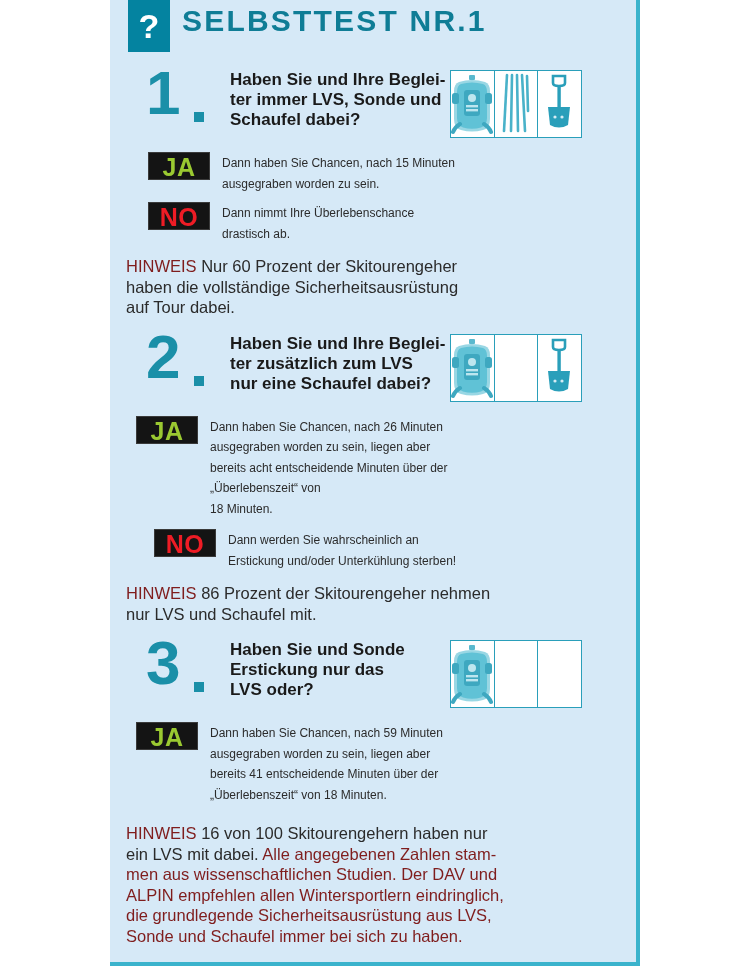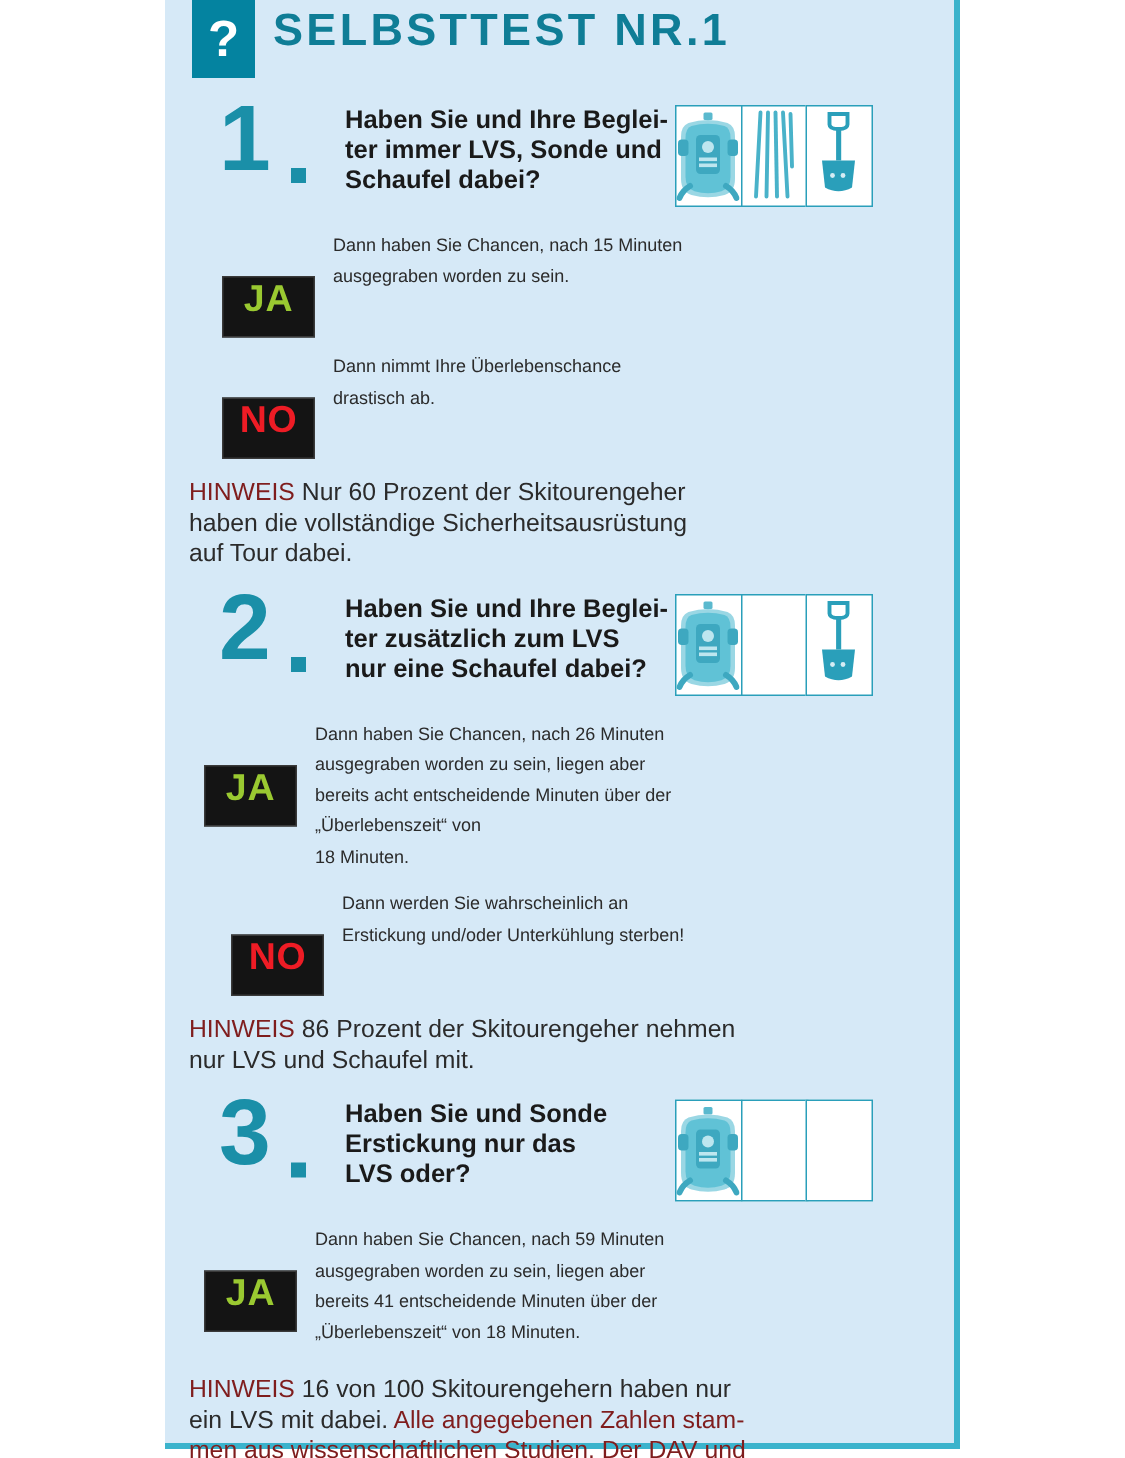--- a/index.html
+++ b/index.html
@@ -107,31 +107,30 @@
 
   
   .arow {
     position: relative;
     display: flex;
     align-items: flex-start;
     margin-top: 8px;
   }
   .badge {
     flex: none;
-    width: 62px; height: 41px;
+    width: 62px; height: 28px;
     background: #141414;
     border: 1px solid #3a3a3a;
     box-sizing: border-box;
     text-align: center;
     font-size: 25px;
     font-weight: bold;
     line-height: 28px;
     letter-spacing: 0.5px;
     font-family: "Liberation Sans", sans-serif;
-    margin-top: 32px;
   }
   .badge.ja { color: #9ac931; }
   .badge.no { color: #ee1c25; }
   .atext {
     margin-left: 12px;
     color: #2b2b2b;
     font-size: 12px;
     line-height: 20.5px;
     font-family: "Liberation Sans", sans-serif;
     padding-top: 1px;

